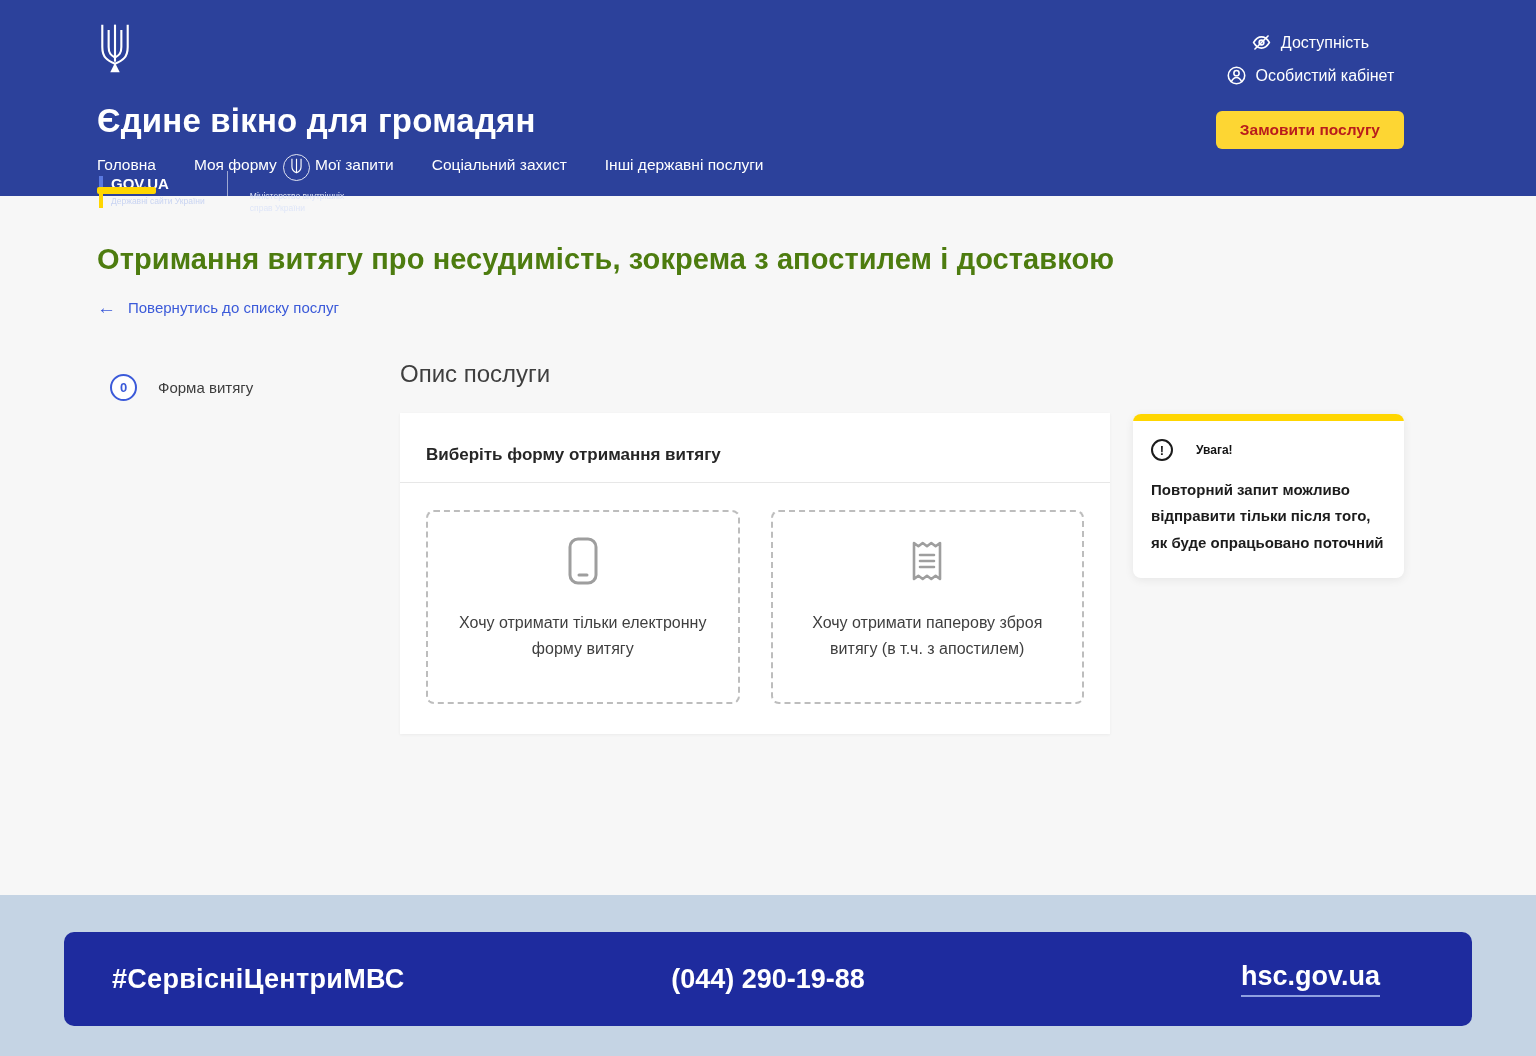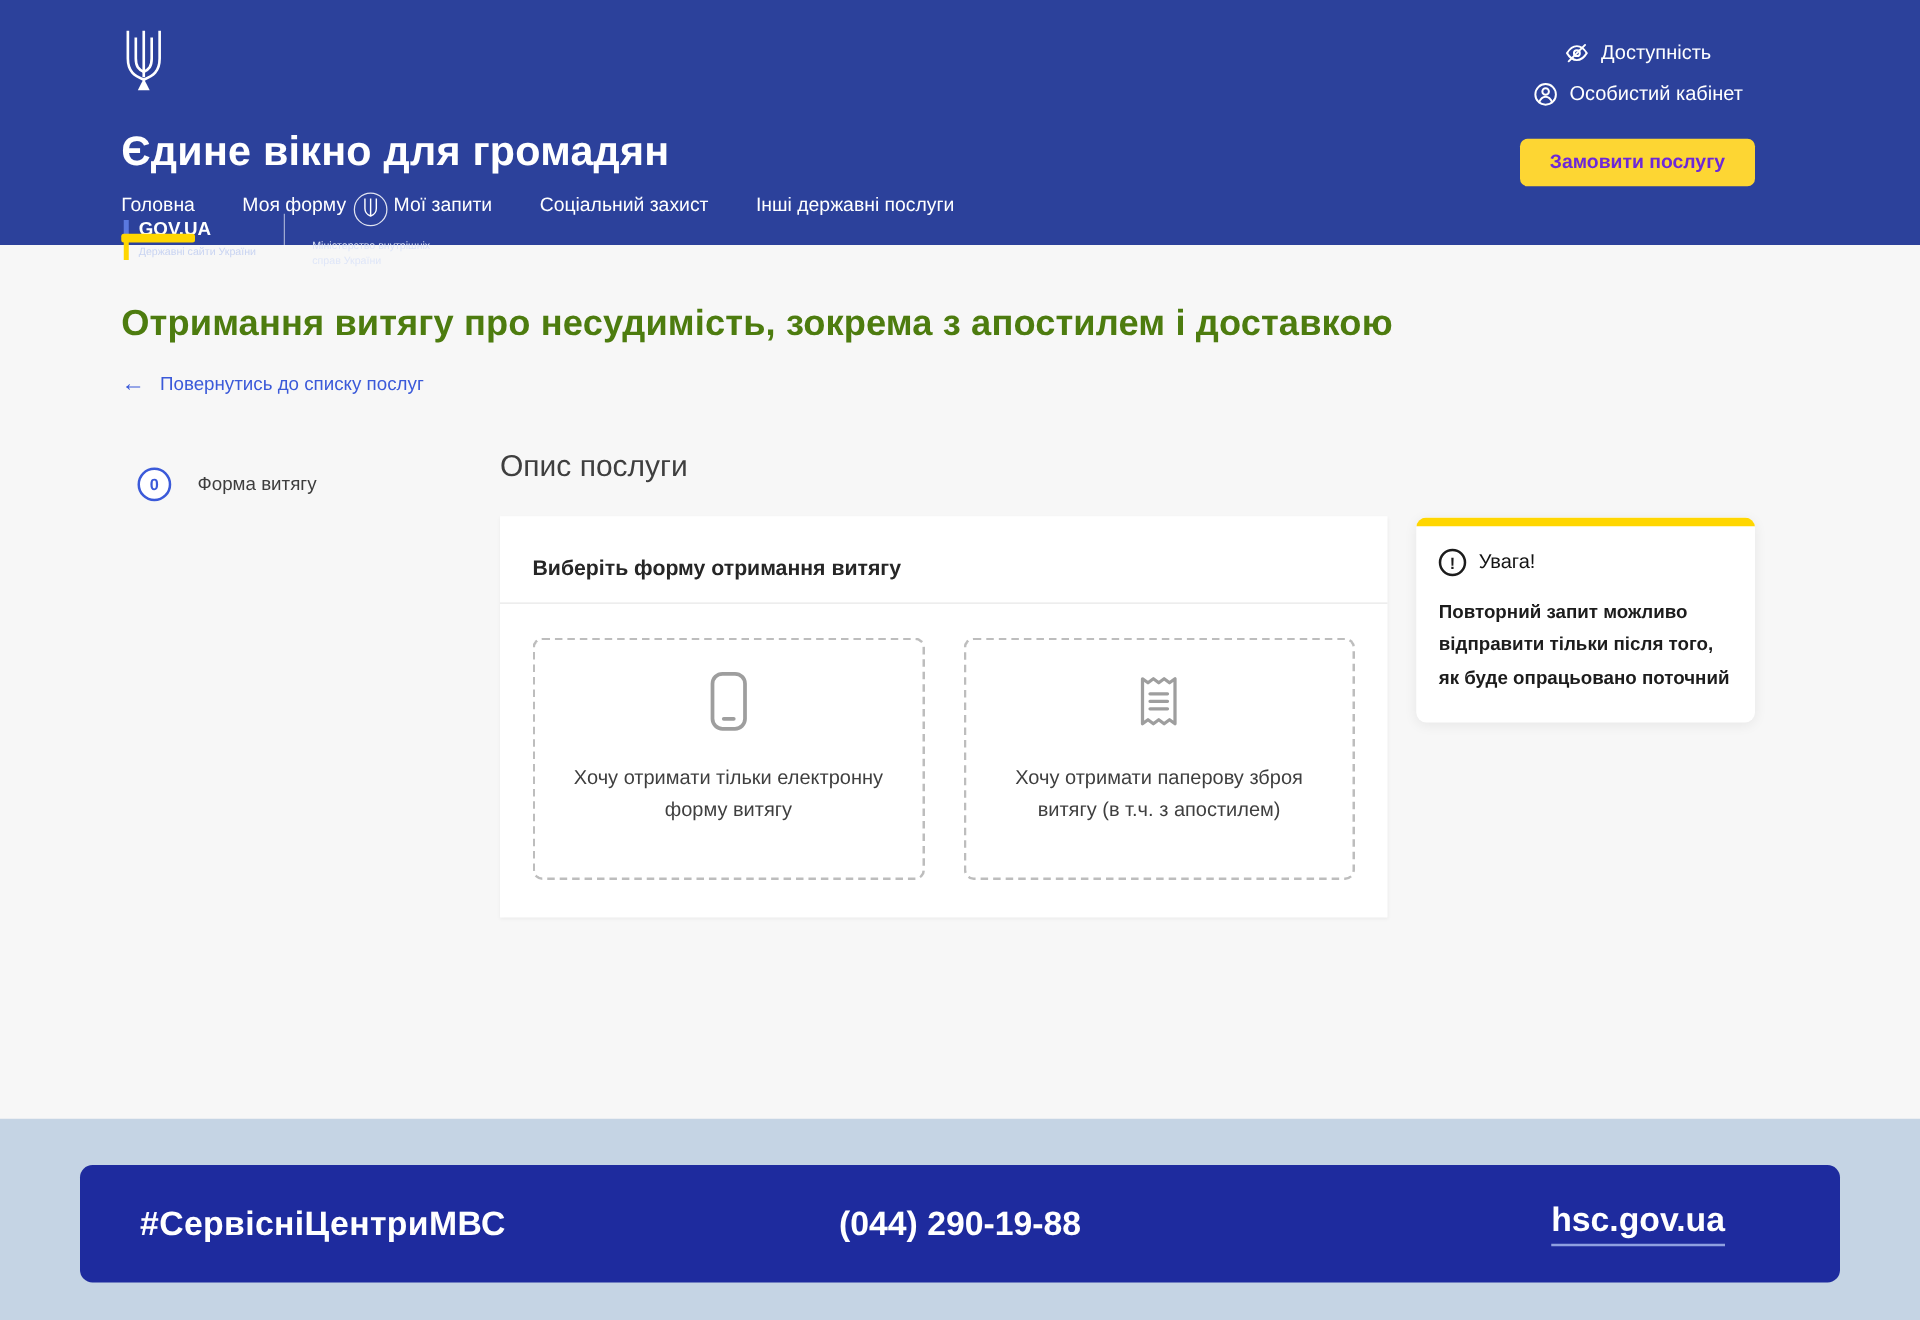--- a/index.html
+++ b/index.html
@@ -30,21 +30,21 @@
   .ministry-emblem { width:27px; height:27px; border:1.4px solid rgba(255,255,255,.85);
     border-radius:50%; display:flex; align-items:center; justify-content:center; }
   .ministry-emblem svg { width:13px; height:19px; }
   .ministry-text { color:#dfe6f8; font-size:8.5px; line-height:1.45; }
 
   .header-right { display:flex; flex-direction:column; align-items:center; gap:12px; padding-top:12px; }
   .header-link { display:flex; align-items:center; gap:9px; color:#fff; font-size:16px;
     text-decoration:none; cursor:pointer; }
   .header-link svg { width:21px; height:21px; }
   .cta-button {
-    margin-top:13px; background:#fdd633; color:#6d28d9; border:none; border-radius:6px;
+    margin-top:13px; background:#fdd633; color:#b91c1c; border:none; border-radius:6px;
     font-family:inherit; font-size:15.5px; font-weight:700; padding:10px 24px; cursor:pointer;
   }
 
   .main-nav { display:flex; gap:38px; padding:0 97px; position:absolute; bottom:0; left:0; right:0; }
   .nav-item { color:#fff; font-size:15.5px; text-decoration:none; padding-bottom:22px;
     position:relative; cursor:pointer; }
   .nav-item.active::after {
     content:""; position:absolute; left:0; right:0; bottom:2px; height:7px;
     background:#ffd600; border-radius:2px;
   }
@@ -81,21 +81,21 @@
 
   .col-warning { width:271px; margin-left:23px; }
   .warning-box { background:#fff; border-radius:8px; margin-top:54px;
     box-shadow:0 2px 10px rgba(0,0,0,.07); overflow:hidden; }
   .warning-topbar { height:7px; background:#ffd600; }
   .warning-body { padding:18px 18px 22px; }
   .warning-title-row { display:flex; align-items:center; gap:10px; }
   .warning-icon { width:22px; height:22px; border:2px solid #1c1c1c; border-radius:50%;
     display:flex; align-items:center; justify-content:center; font-size:13px; font-weight:700;
     color:#1c1c1c; flex:none; }
-  .warning-title { font-size:16px; font-weight:400; color:#141414; }
+  .warning-title { font-size:12px; font-weight:700; color:#141414;margin-left:13px; }
   .warning-text { margin-top:16px; font-size:15px; font-weight:600; color:#1c1c1c; line-height:1.75; }
 
   
   .bottom-band { height:161px; background:#c5d4e4; }
   .footer-bar {
     width:1408px; height:94px; margin:0 auto; position:relative; top:37px;
     background:#1e2b9e; border-radius:10px; display:flex; align-items:center;
     justify-content:space-between; padding:0 92px 0 48px; color:#fff;
   }
   .footer-hashtag { font-size:27px; font-weight:700; letter-spacing:.3px; }

